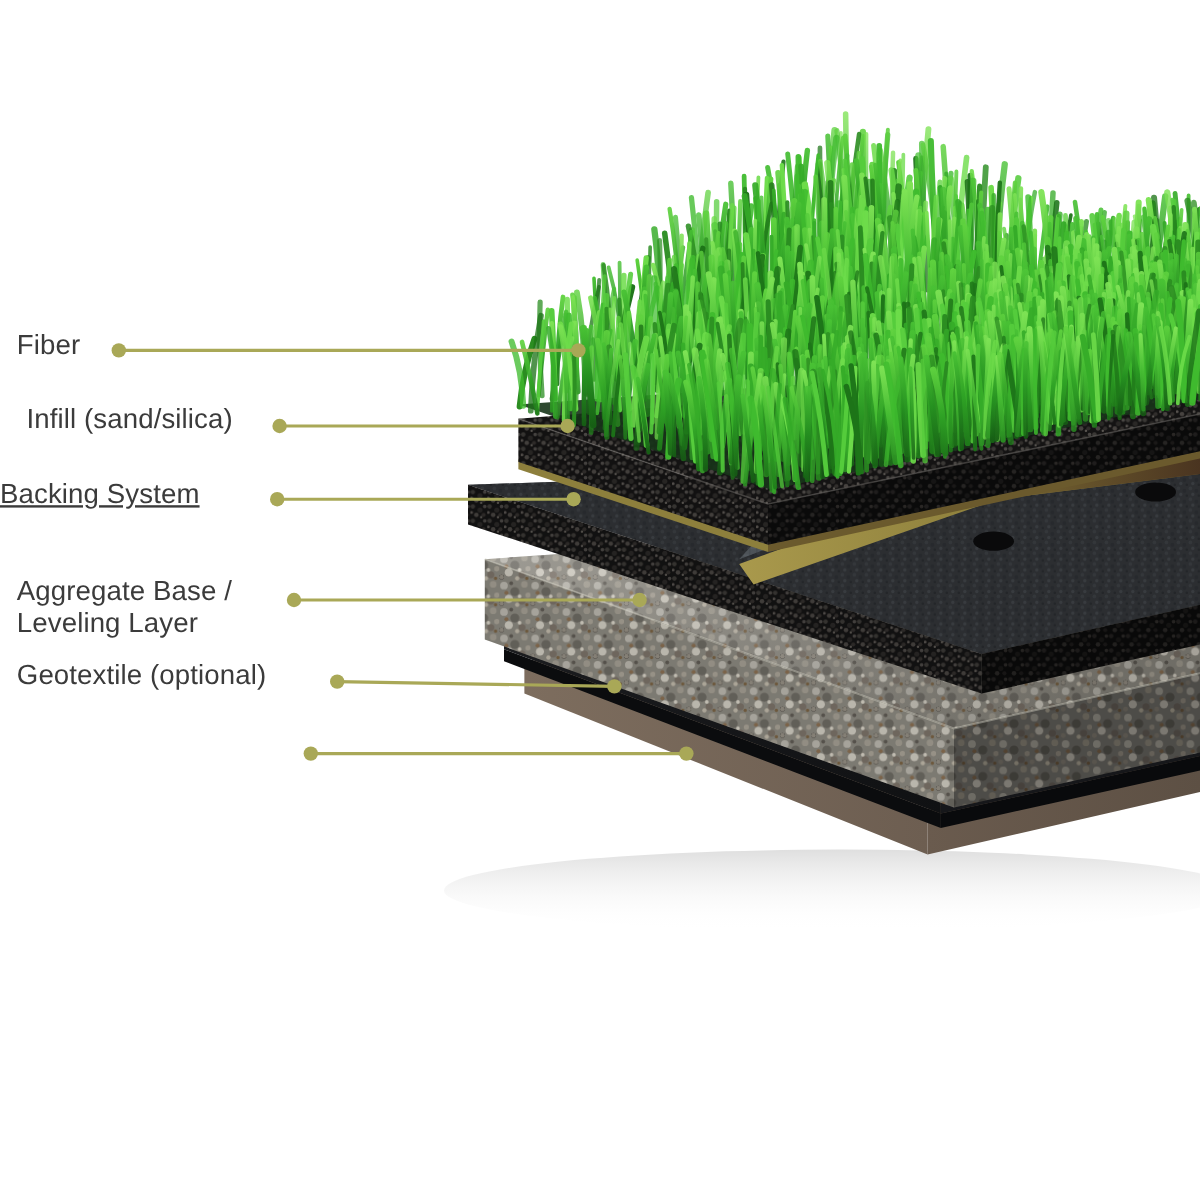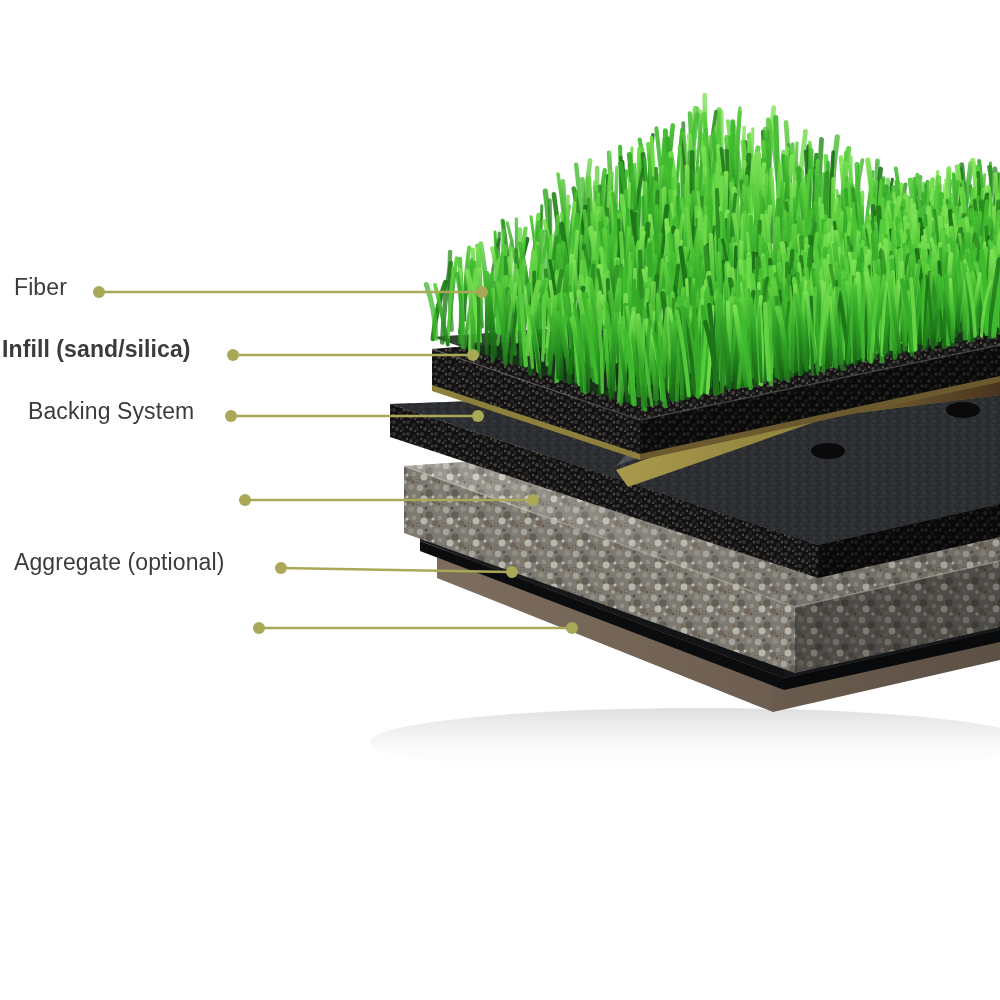--- a/index.html
+++ b/index.html
@@ -1859,20 +1859,20 @@
             <circle cx="259" cy="628" r="6" fill="#a9a857"></circle>
             <circle cx="572" cy="628" r="6" fill="#a9a857"></circle>
           </g>
         </g>
 
     </g>
   </svg>
 
   <div id="labels">
       <div class="lbl" style="left: 14px; top: 274px;"><div>Fiber</div></div>
-      <div class="lbl" style="left: 2px; top: 336px; font-weight: bold;"><div>Infill (sand/silica)</div></div>
-      <div class="lbl" style="left: 28px; top: 398px;"><div>Backing System</div></div>
-      <div class="lbl" style="left: 14px; top: 479px;"></div>
-      <div class="lbl" style="left: 14px; top: 549px;"><div>Aggregate (optional)</div></div>
+      <div class="lbl" style="left: 22px; top: 336px;"><div>Infill (sand/silica)</div></div>
+      <div class="lbl" style="left: 0; top: 398px; text-decoration: underline;"><div>Backing System</div></div>
+      <div class="lbl" style="left: 14px; top: 479px;"><div>Aggregate Base /</div><div>Leveling Layer</div></div>
+      <div class="lbl" style="left: 14px; top: 549px;"><div>Geotextile (optional)</div></div>
       <div class="lbl" style="left: 14px; top: 605px;"></div>
     </div>
 
 </div>
 
 </body></html>

